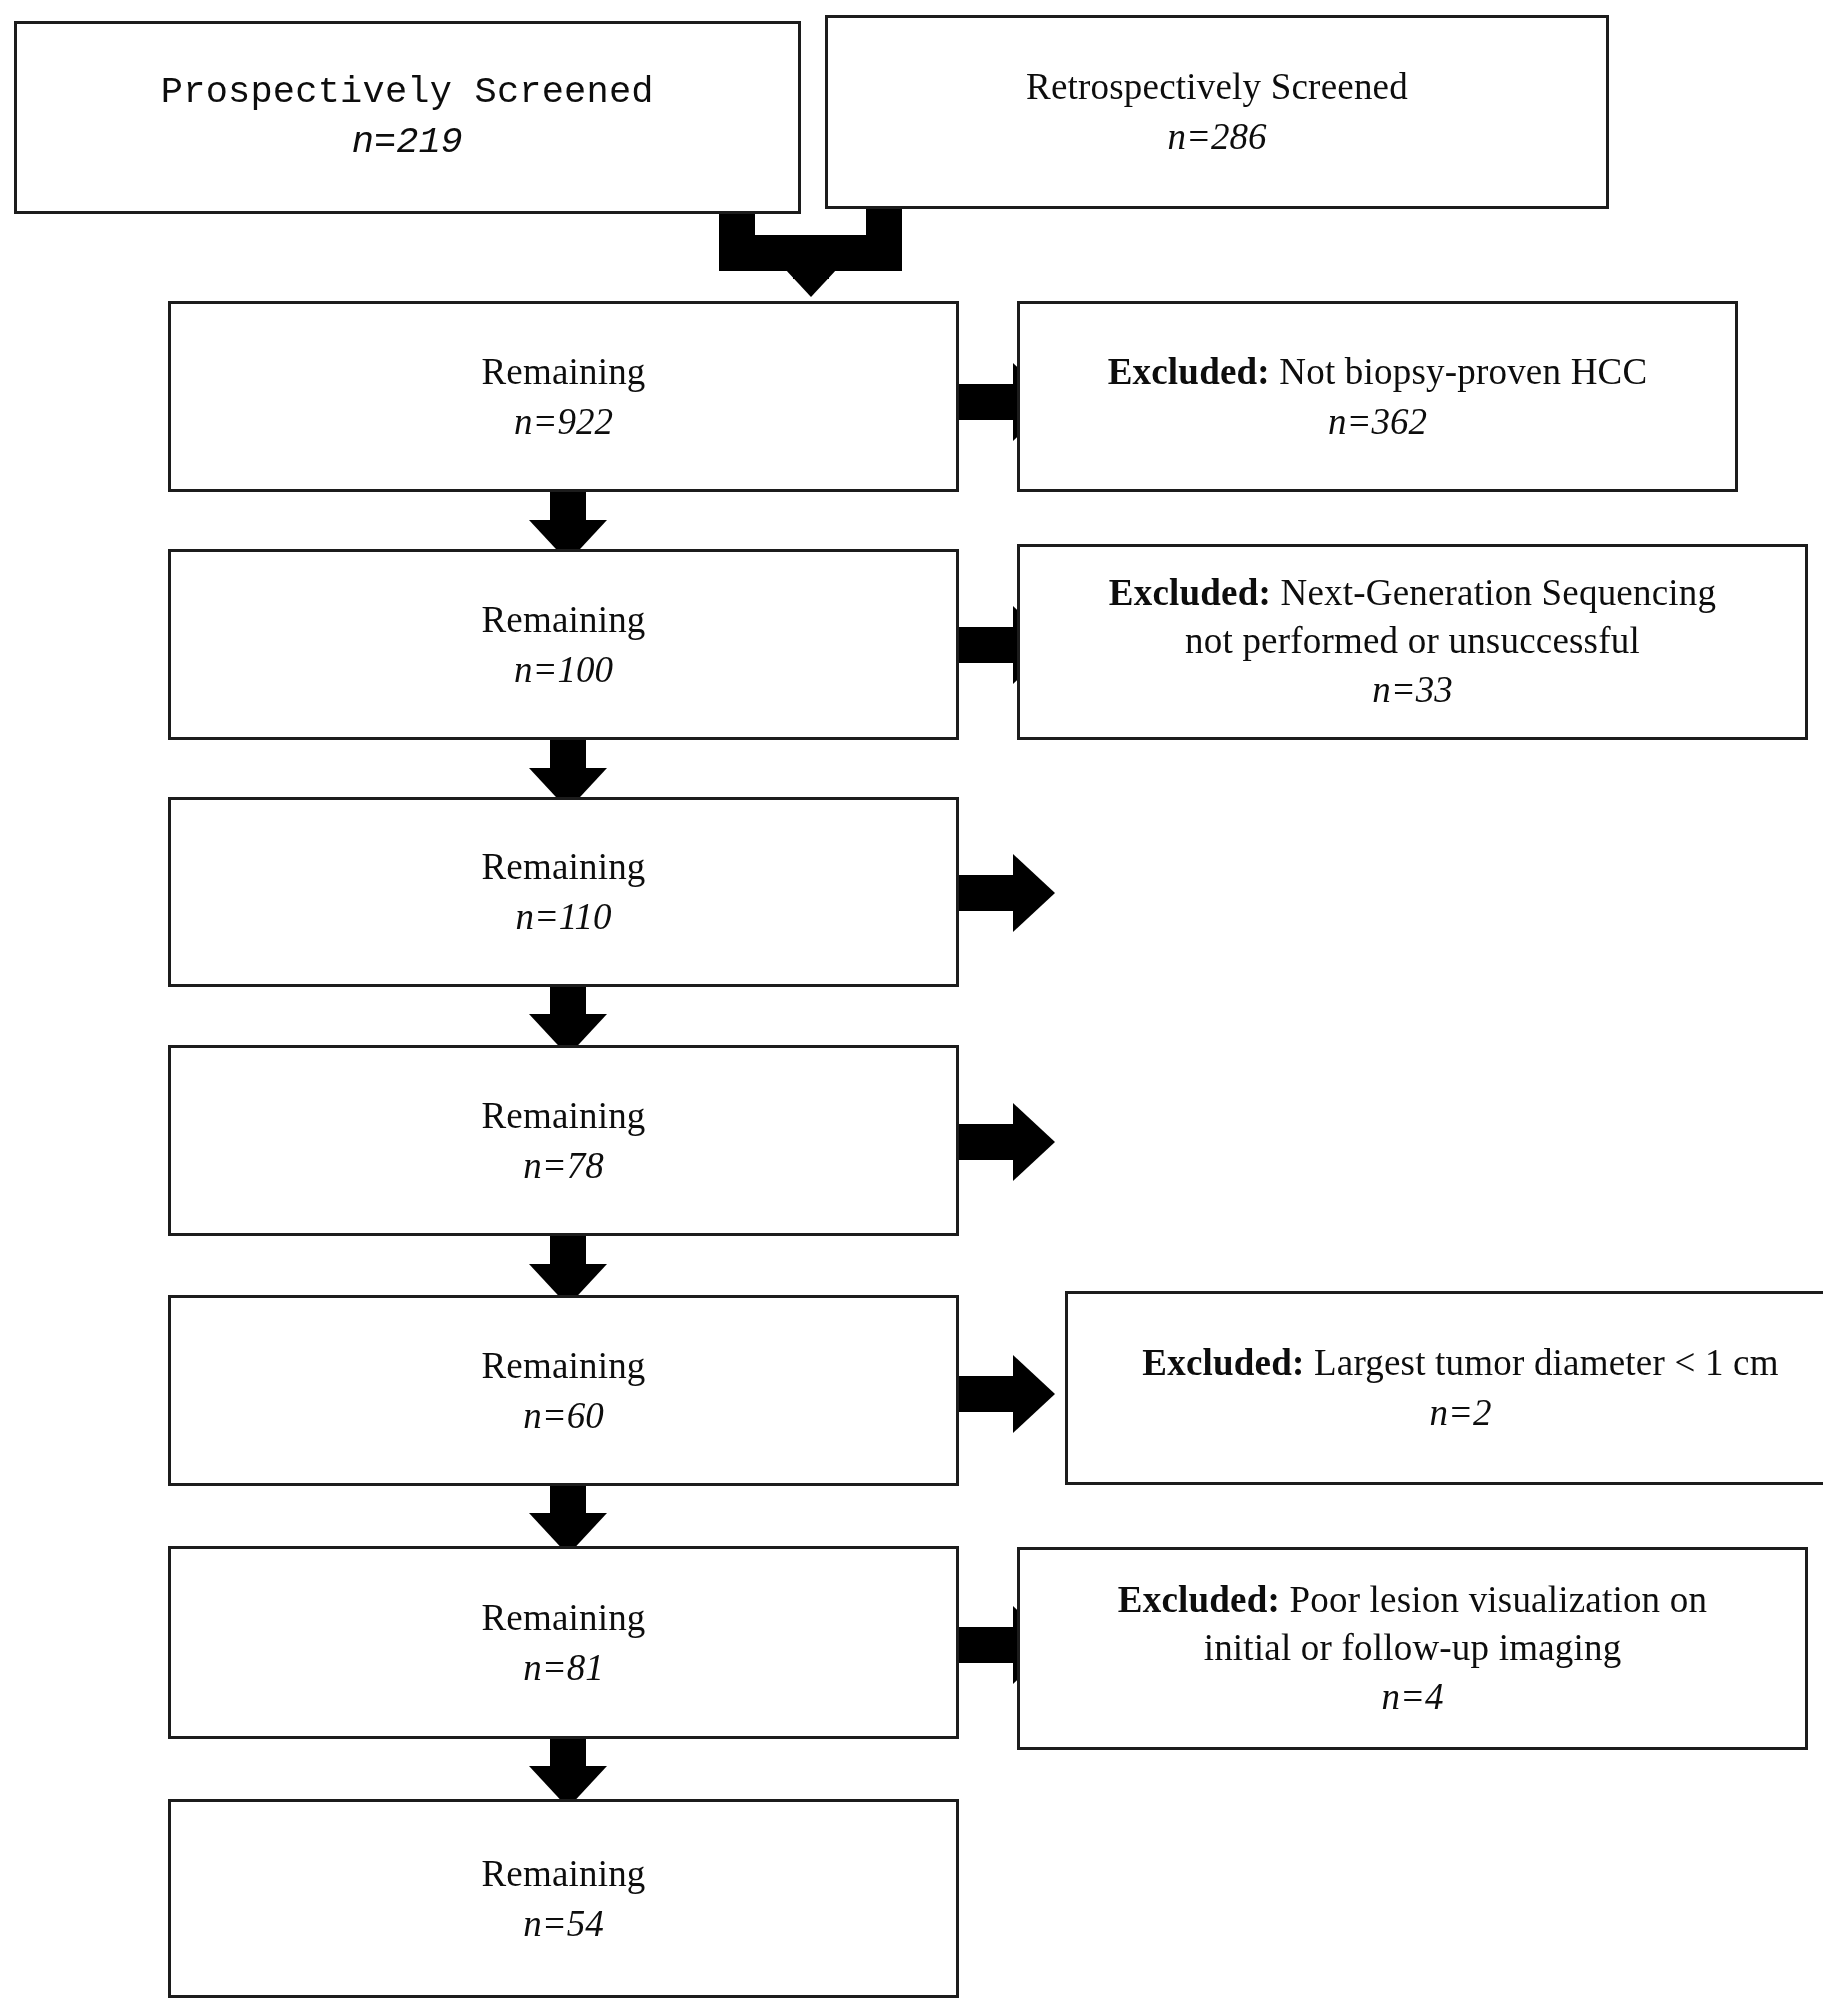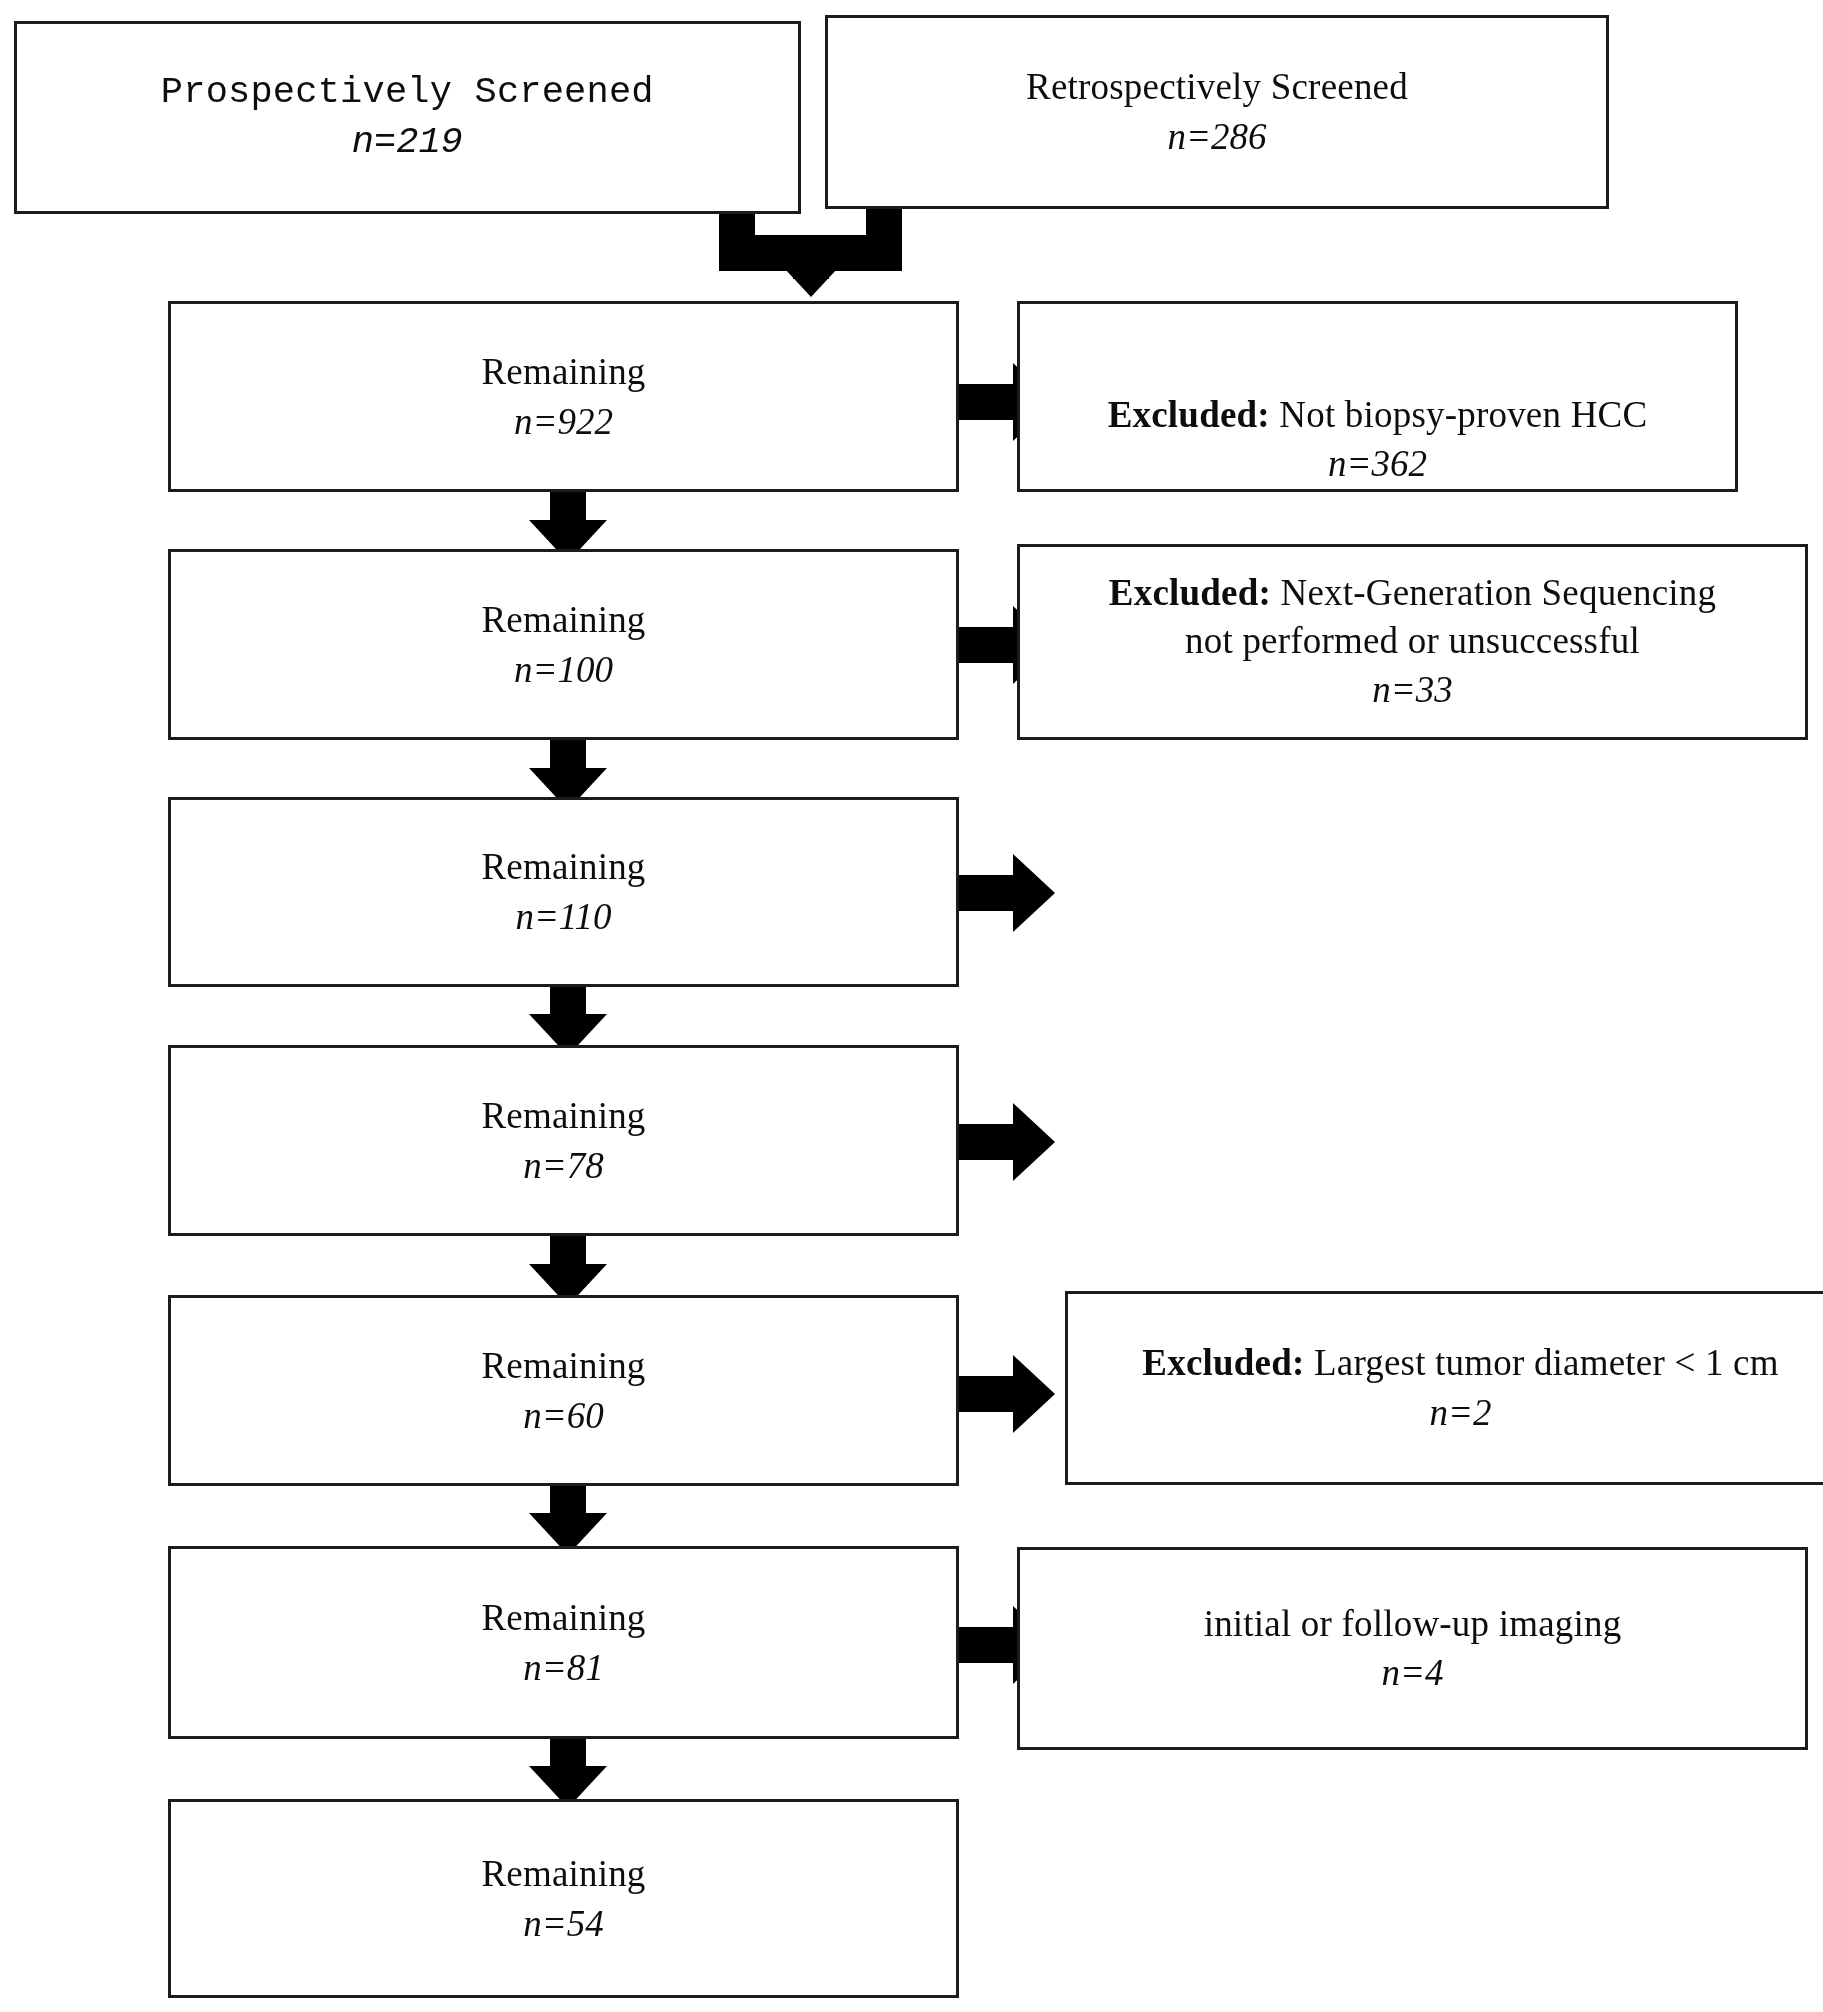--- a/index.html
+++ b/index.html
@@ -167,21 +167,21 @@
   <div class="node" style="left:168px; top:301px; width:791px; height:191px;">
     <span class="line">Remaining</span>
     <span class="n-val">n=922</span>
   </div>
 
   <div class="arrow-right" style="left:942px; top:363px; width:113px; height:78px;">
     <div class="stem" style="width:78px;"></div>
     <div class="head"></div>
   </div>
 
-  <div class="node" style="left:1017px; top:301px; width:721px; height:191px;justify-content:flex-end;">
+  <div class="node" style="left:1017px; top:301px; width:721px; height:191px;">
     <span class="line"><span class="lead">Excluded:</span> <span>Not biopsy-proven HCC</span></span>
     <span class="n-val">n=362</span>
   </div>
 
   <div class="arrow-down" style="left:527px; top:483px; width:81px; height:79px;">
     <div class="stem" style="height:50px;"></div>
     <div class="head"></div>
   </div>
 
   <div class="node" style="left:168px; top:549px; width:791px; height:191px;">
@@ -261,20 +261,21 @@
     <span class="line">Remaining</span>
     <span class="n-val">n=81</span>
   </div>
 
   <div class="arrow-right" style="left:942px; top:1606px; width:113px; height:78px;">
     <div class="stem" style="width:78px;"></div>
     <div class="head"></div>
   </div>
 
   <div class="node" style="left:1017px; top:1547px; width:791px; height:203px;">
+    <span class="line tight"><span class="lead">Excluded:</span> <span>Poor lesion visualization on</span></span>
     <span class="line tight">initial or follow-up imaging</span>
     <span class="n-val">n=4</span>
   </div>
 
   <div class="arrow-down" style="left:527px; top:1729px; width:81px; height:79px;">
     <div class="stem" style="height:50px;"></div>
     <div class="head"></div>
   </div>
 
   <div class="node" style="left:168px; top:1799px; width:791px; height:199px;">

